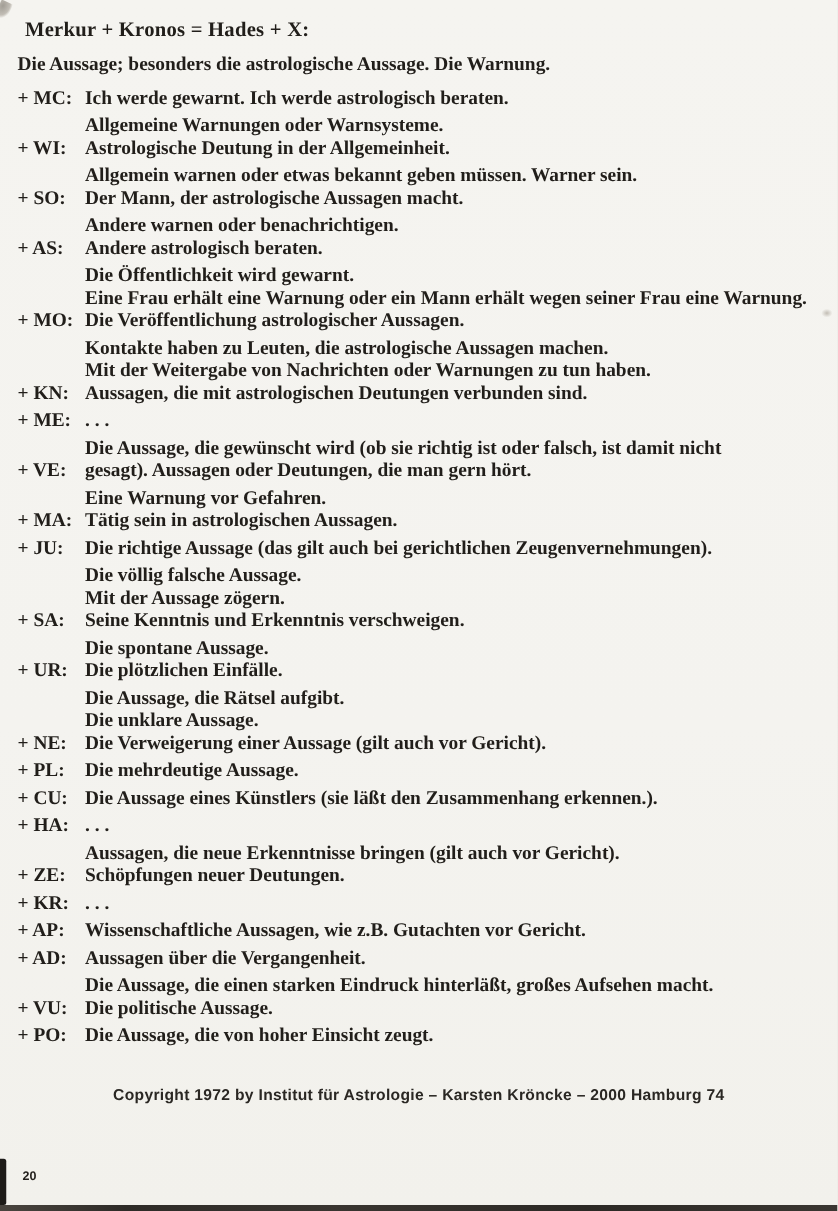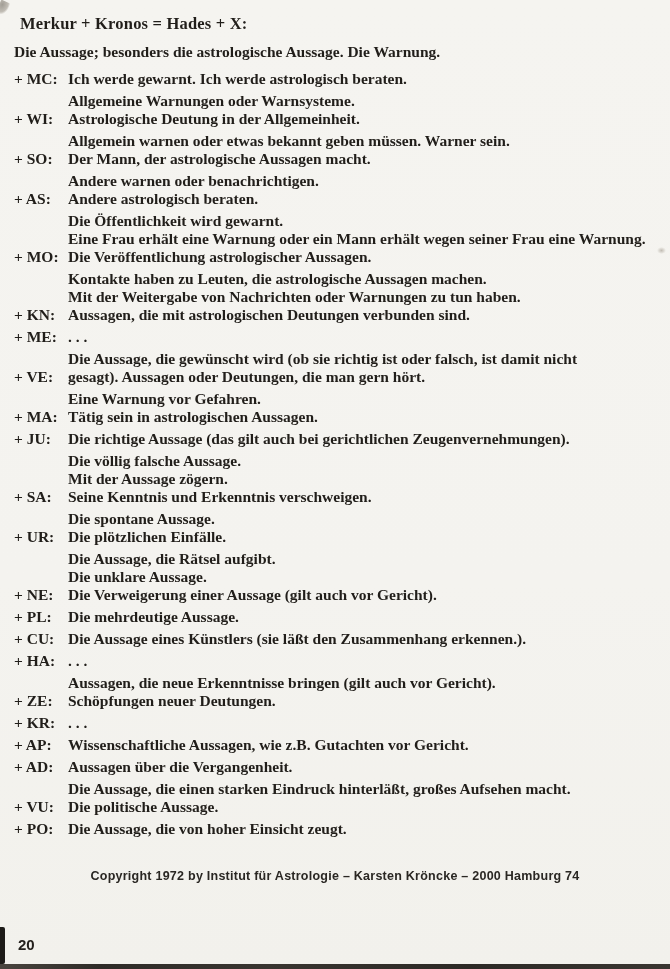--- a/index.html
+++ b/index.html
@@ -55,21 +55,21 @@
     font-size: 12.5px;
     font-weight: 600;
     letter-spacing: 0.25px;
     color: #2a2723;
   }
 
   .page-number {
     position: absolute;
     left: 18px; top: 936px;
     font-family: "Liberation Sans", sans-serif;
-    font-size: 15px;
+    font-size: 10px;
     font-weight: 600;
     color: #24211d;
   }
 
   
   .bottom-scan-edge {
     position: absolute;
     left: 0; bottom: 0;
     width: 100%; height: 5px;
     background: linear-gradient(90deg, #4a453f 0%, #2e2b27 15%, #393530 40%, #2c2925 70%, #3a3631 100%);

